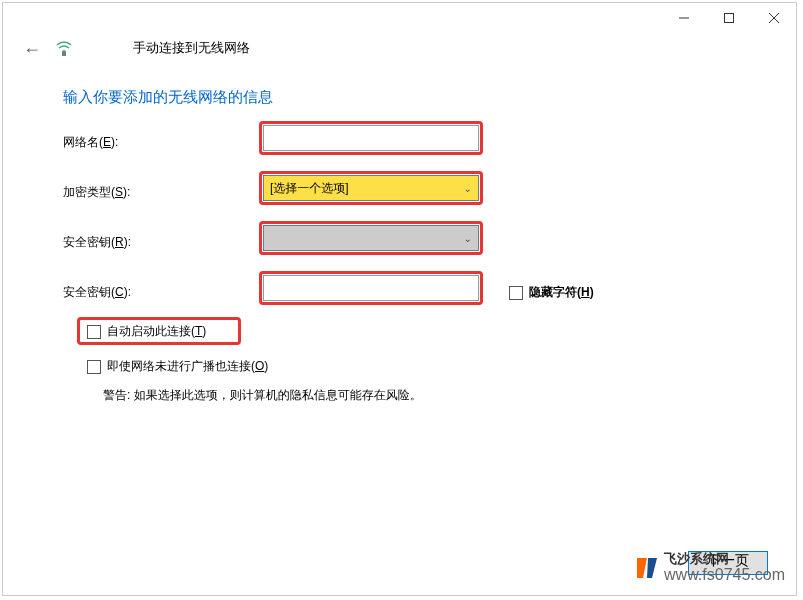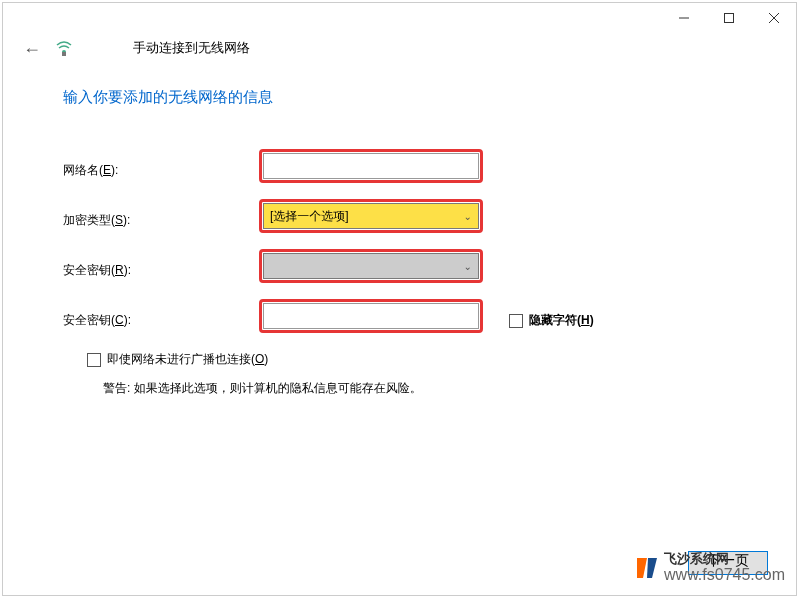--- a/index.html
+++ b/index.html
@@ -59,21 +59,21 @@
       color: #000;
       margin-left: 48px;
     }
     .content {
       padding: 20px 60px 0 60px;
     }
     .heading {
       color: #0066cc;
       font-size: 15px;
       font-weight: normal;
-      margin-bottom: 44px;
+      margin-bottom: 16px;
     }
     .form-row {
       display: flex;
       align-items: flex-end;
       margin-bottom: 22px;
       height: 28px;
     }
     .form-label {
       width: 200px;
       font-size: 12px;
@@ -285,20 +285,27 @@
         <div class="highlight-box"></div>
       </div>
       <div class="side-check">
         <div class="checkbox"></div>
         <span>
           <span>隐藏字符(</span><span class="hotkey">H</span><span>)</span>
         </span>
       </div>
     </div>
 
+    <div class="check-row" style="margin-top:18px">
+      <div class="check-highlight"></div>
+      <div class="checkbox"></div>
+      <span>
+        <span>自动启动此连接(</span><span class="hotkey">T</span><span>)</span>
+      </span>
+    </div>
 
     <div class="check-row" style="margin-top:18px">
       <div class="checkbox"></div>
       <span>
         <span>即使网络未进行广播也连接(</span><span class="hotkey">O</span><span>)</span>
       </span>
     </div>
 
     <div class="warning-text">警告: 如果选择此选项，则计算机的隐私信息可能存在风险。</div>
   </div>

